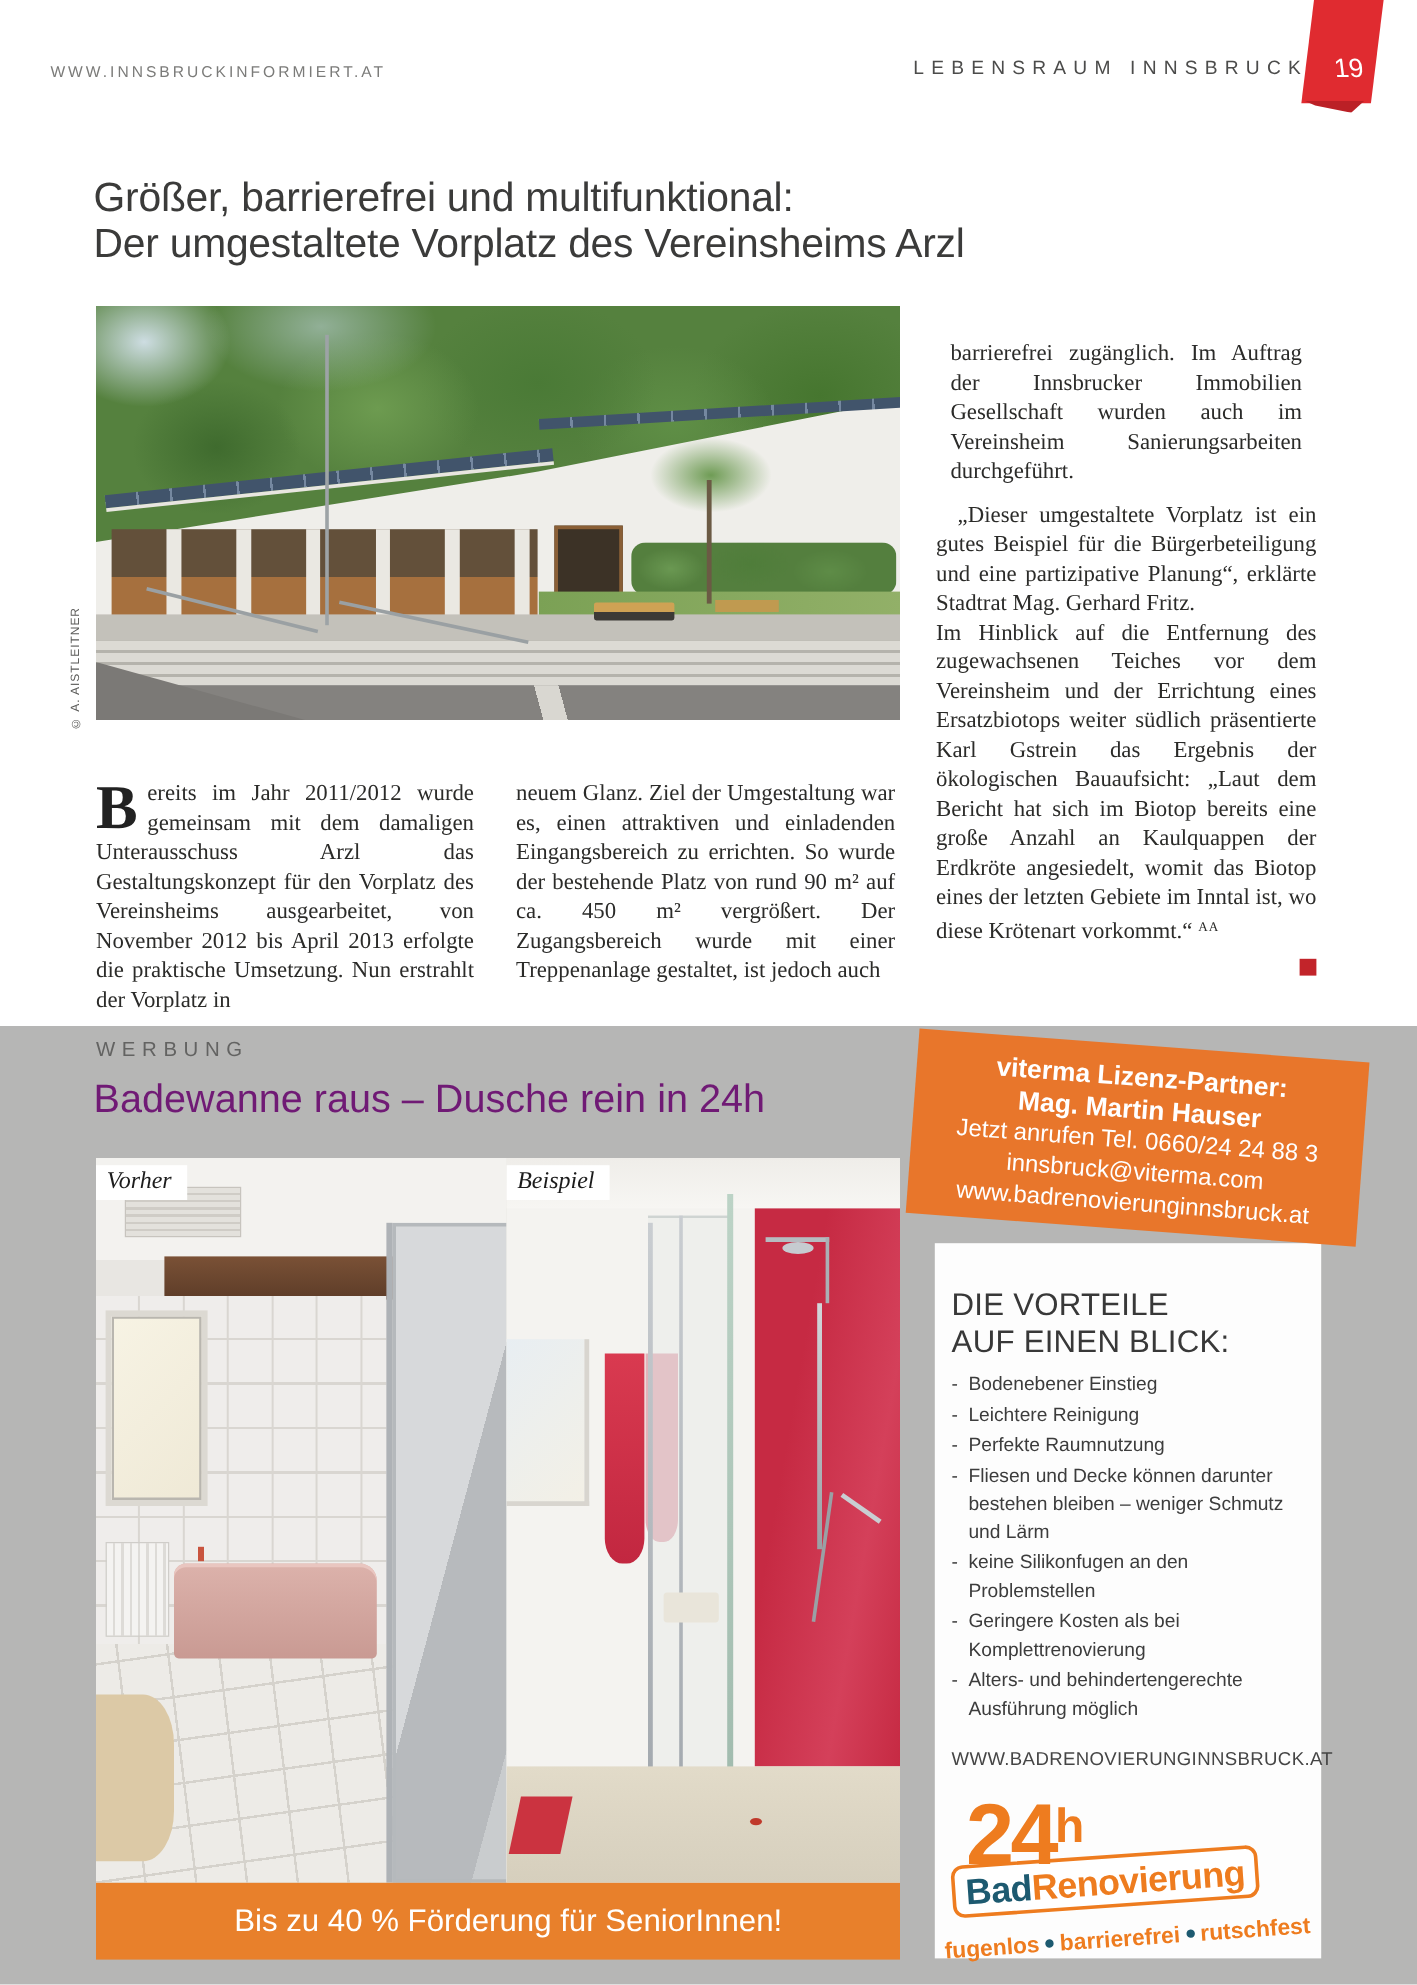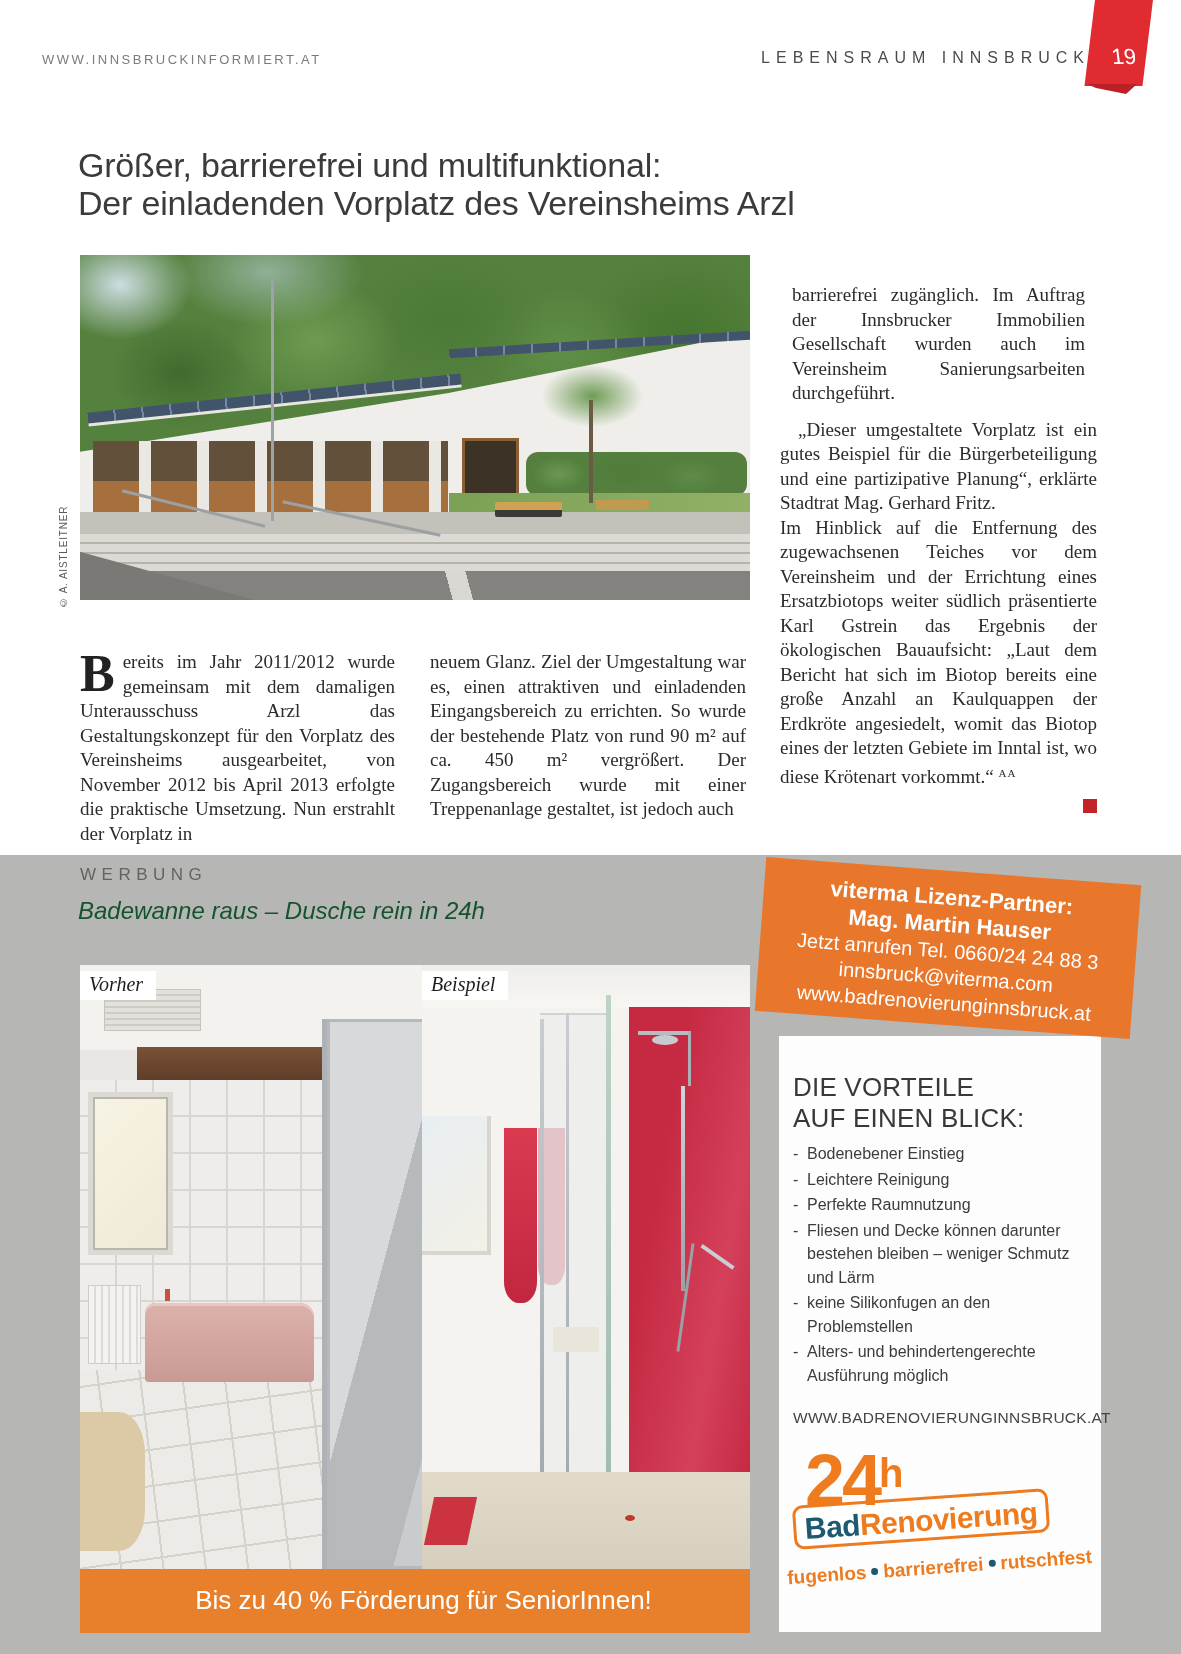--- a/index.html
+++ b/index.html
@@ -78,21 +78,21 @@
   .ph-bench1{left:62%;top:71.5%;width:10%;height:4.5%;border-radius:2px;
     background:linear-gradient(180deg,#cfa254 0 55%,#3c3a36 55%);}
   .ph-bench2{left:77%;top:71%;width:8%;height:3%;background:#c09a50;}
   .ph-rail1{left:6%;top:73%;width:22%;height:3px;background:#9aa0a3;transform:rotate(14deg);}
   .ph-rail2{left:30%;top:76%;width:24%;height:3px;background:#9aa0a3;transform:rotate(12deg);}
 
   
   .ad{position:absolute;left:0;top:855px;width:1181px;height:799px;background:#b6b6b5;}
   .ad>div{position:absolute;}
   .werbung{left:80px;top:10px;font-size:17px;letter-spacing:5.5px;color:#636362;}
-  .ad-title{left:78px;top:42px;font-size:24px;font-weight:300;color:#14532d;font-style:italic;}
+  .ad-title{left:78px;top:42px;font-size:33px;font-weight:300;color:#701a75;}
   .ad-photo{overflow:hidden;background:#e8e6e2;}
   .photo-before{left:80px;top:110px;width:404px;height:604px;}
   .photo-after{left:422px;top:110px;width:328px;height:604px;}
   .ad-photo div{position:absolute;}
   .ph-label{z-index:9;left:0;top:6px;background:#fff;padding:2px 13px 4px 9px;
     font-family:"Liberation Serif",serif;font-style:italic;font-size:20px;color:#1c1c1c;}
 
   
   .b-ceil{left:0;top:0;width:100%;height:14%;background:#f3f2ef;}
   .b-vent{left:6%;top:4%;width:24%;height:7%;border:1px solid #c7c4be;
@@ -182,21 +182,21 @@
 <div class="page" data-interactable="false">
 
   <div class="hdr-url" data-interactable="false">WWW.INNSBRUCKINFORMIERT.AT</div>
   <div class="hdr-section" data-interactable="false">LEBENSRAUM INNSBRUCK</div>
   <div class="page-tab" data-interactable="false"></div>
   <div class="page-tab-fold" data-interactable="false"></div>
   <div class="page-num" style="left:1095px;width:58px;" data-interactable="false">19</div>
 
   <h1 class="title" data-interactable="false" style="margin:0;">
     <span style="display:block" data-interactable="false">Größer, barrierefrei und multifunktional:</span>
-    <span style="display:block" data-interactable="false">Der einladenden Vorplatz des Vereinsheims Arzl</span>
+    <span style="display:block" data-interactable="false">Der umgestaltete Vorplatz des Vereinsheims Arzl</span>
   </h1>
 
   <div class="photo-main" data-interactable="false">
     <div class="ph-trees" data-interactable="false"></div>
     <div class="ph-building" data-interactable="false"></div>
     <div class="ph-solar" data-interactable="false"></div>
     <div class="ph-solar2" data-interactable="false"></div>
     <div class="ph-windows" data-interactable="false"></div>
     <div class="ph-door" data-interactable="false"></div>
     <div class="ph-hedge" data-interactable="false"></div>
@@ -286,20 +286,21 @@
       <div class="ben-h" data-interactable="false">
         <span style="display:block" data-interactable="false">DIE VORTEILE</span>
         <span style="display:block" data-interactable="false">AUF EINEN BLICK:</span>
       </div>
       <ul class="ben-list" data-interactable="false">
         <li data-interactable="false">Bodenebener Einstieg</li>
         <li data-interactable="false">Leichtere Reinigung</li>
         <li data-interactable="false">Perfekte Raumnutzung</li>
         <li data-interactable="false">Fliesen und Decke können darunter bestehen bleiben – weniger Schmutz und Lärm</li>
         <li data-interactable="false">keine Silikonfugen an den Problemstellen</li>
+        <li data-interactable="false">Geringere Kosten als bei Komplettrenovierung</li>
         <li data-interactable="false">Alters- und behindertengerechte Ausführung möglich</li>
       </ul>
       <div class="ben-site" data-interactable="false">WWW.BADRENOVIERUNGINNSBRUCK.AT</div>
 
       <div class="logo" data-interactable="false">
         <div class="logo-24" data-interactable="false"><span data-interactable="false">24</span><sup data-interactable="false">h</sup></div>
         <div class="logo-band" data-interactable="false"><span class="bad" data-interactable="false">Bad</span><span class="ren" data-interactable="false">Renovierung</span></div>
         <div class="logo-tag" data-interactable="false">
           <span data-interactable="false">fugenlos</span><span class="dot" data-interactable="false"></span><span data-interactable="false">barrierefrei</span><span class="dot" data-interactable="false"></span><span data-interactable="false">rutschfest</span>
         </div>

